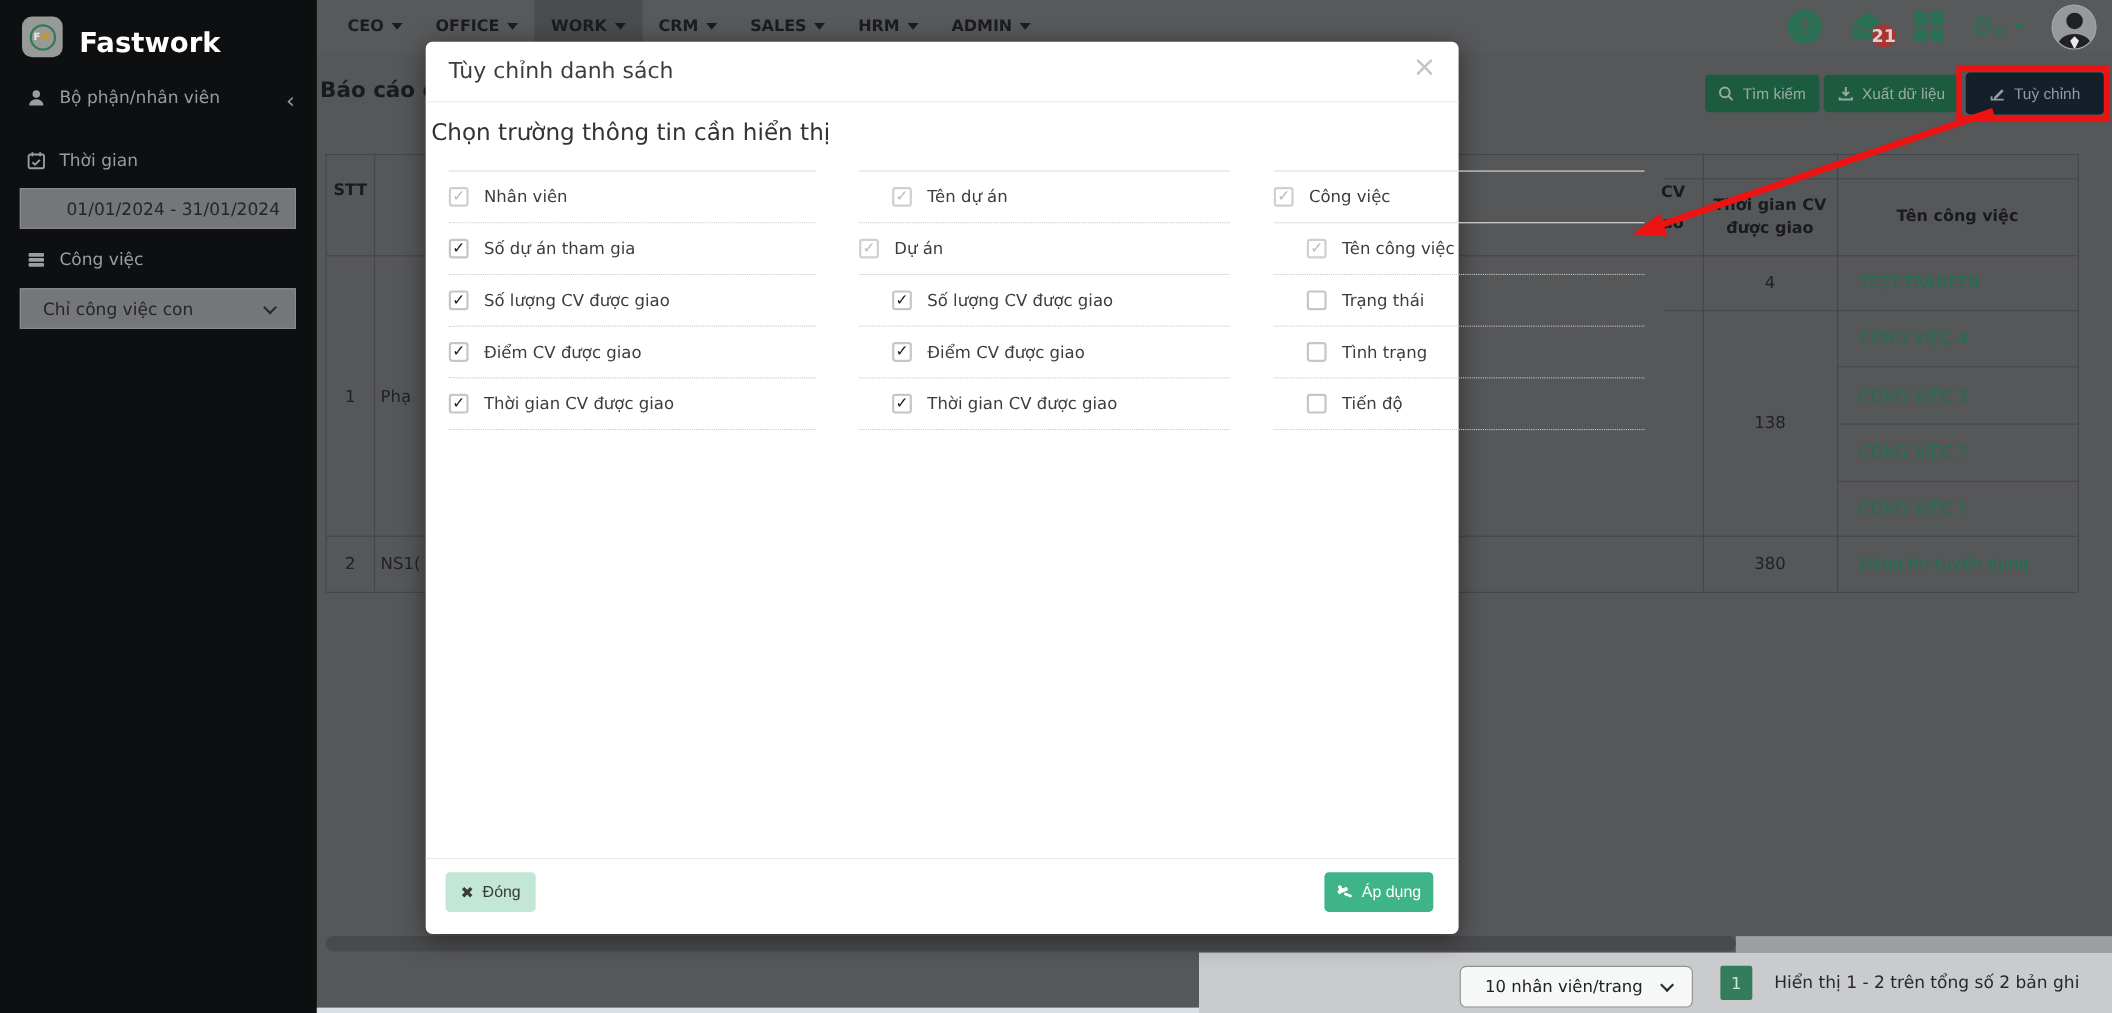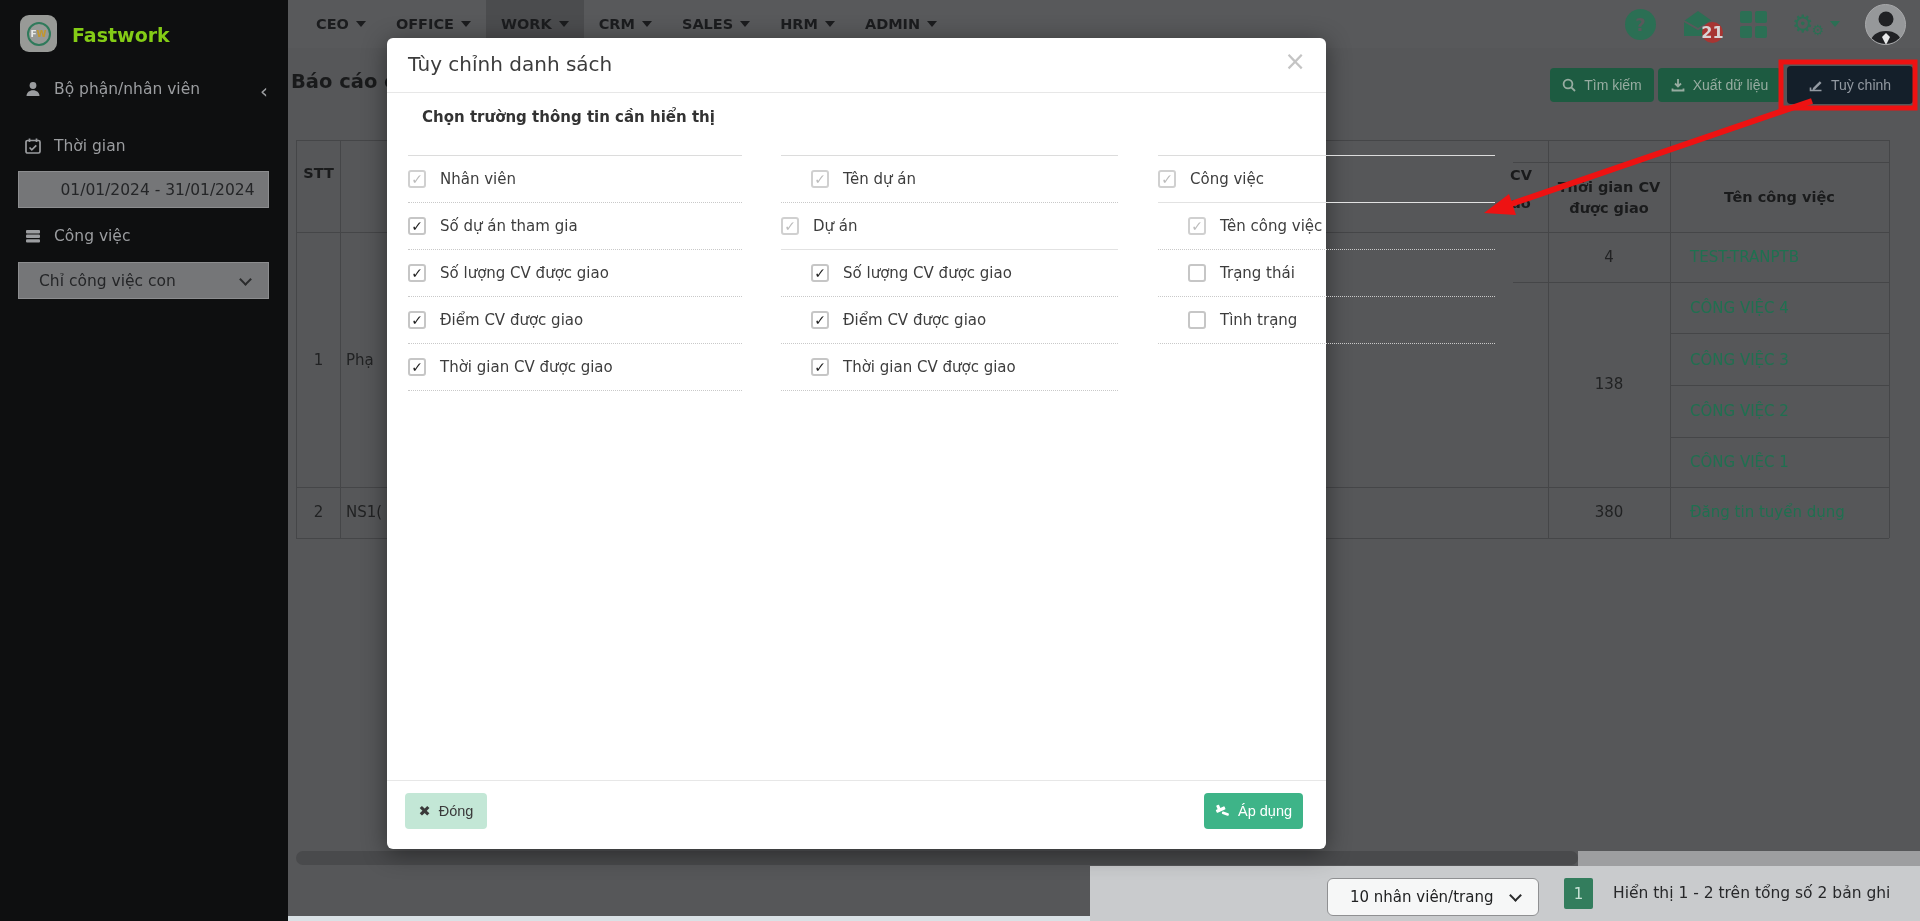--- a/index.html
+++ b/index.html
@@ -7,21 +7,21 @@
     font-family:"DejaVu Sans","Liberation Sans",sans-serif; }
   #app { position:relative; width:1920px; height:921px; }
 
   
   .sidebar { position:absolute; left:0; top:0; width:288px; height:921px; background:#0e0f10; z-index:2; }
   .logo-tile { position:absolute; left:20px; top:15px; width:37px; height:37px; border-radius:9px; background:#989a97;
     display:flex; align-items:center; justify-content:center; }
   .logo-circle { width:24px; height:24px; border:2px solid #2f7a5b; border-radius:50%;
     display:flex; align-items:center; justify-content:center; font-size:9px; font-weight:bold; }
   .logo-f { color:#e8e9e7; } .logo-w { color:#c2972e; }
-  .brand-name { position:absolute; left:72px; top:24px; font-size:19px; font-weight:bold; color:#84cc16; }
+  .brand-name { position:absolute; left:72px; top:24px; font-size:25px; font-weight:bold; color:#ffffff; }
   .side-row { position:absolute; left:24px; display:flex; align-items:center; gap:12px; color:#9b9da0; font-size:15.5px; }
   .side-chevron { position:absolute; left:260px; top:79px; color:#9b9da0; font-size:20px; }
   .side-box { position:absolute; left:18px; width:251px; height:37px; background:#757678; border:1px solid #8c8d8f;
     color:#242527; font-size:15.5px; display:flex; align-items:center;padding-left:28px; }
   .date-box { top:171px; justify-content:center; }
   .select-box { top:262px; padding-left:20px; justify-content:flex-start; }
   .chev-down { width:9px; height:9px; border-right:2px solid #2a2b2c; border-bottom:2px solid #2a2b2c;
     transform:rotate(45deg); position:absolute; right:18px; top:12px; }
   .sicon { width:18px; height:18px; flex:none; }
 
@@ -74,21 +74,21 @@
   .page-box { position:absolute; left:1564px; top:878px; width:29px; height:31px; background:#337d5d; color:#c8e2d6;
     z-index:5; display:flex; align-items:center; justify-content:center; font-size:15px; border-radius:2px; }
   .pp-summary { position:absolute; left:1613px; top:884px; z-index:5; font-size:15.5px; color:#27282a; }
 
   
   .modal { position:absolute; left:387px; top:38px; width:939px; height:811px; background:#fff; border-radius:6px;
     box-shadow:0 4px 24px rgba(0,0,0,.45); z-index:10; }
   .modal-title { position:absolute; left:21px; top:14px; font-size:20px; color:#3c3c3c; }
   .modal-close { position:absolute; right:20px; top:10px; font-size:26px; color:#c4c4c4; line-height:1; cursor:pointer; }
   .modal-hline { position:absolute; left:0; top:54px; width:100%; height:1px; background:#e7e7e7; }
-  .modal-subtitle { position:absolute; left:35px; top:70px; font-size:15px; font-weight:bold; color:#333; }
+  .modal-subtitle { position:absolute; left:5px; top:70px; font-size:21px; font-weight:normal; color:#333; }
   .mcol { position:absolute; top:117px; border-top:1px solid #dcdcdc; }
   .mrow { height:47px; display:flex; align-items:center; gap:14px; border-bottom:1px dotted #c9c9c9;
     font-size:15px; color:#3d3d3d; }
   .mrow.indent { padding-left:30px; }
   .mrow.solid-divider { border-bottom:1px solid #e2e2e2; }
   .cb { width:18px; height:18px; border:2px solid #c6c6c6; border-radius:3px; background:#fff; flex:none;
     display:inline-flex; align-items:center; justify-content:center; font-size:14px; font-weight:bold; }
   .cb.checked::after { content:"\2713"; color:#1e1e1e; }
   .cb.checked-disabled { border-color:#d0d0d0; }
   .cb.checked-disabled::after { content:"\2713"; color:#bcbcbc; }
@@ -347,20 +347,24 @@
             <span class="cblabel">Tên công việc</span>
           </div>
           <div class="mrow indent">
             <span class="cb unchecked"></span>
             <span class="cblabel">Trạng thái</span>
           </div>
           <div class="mrow indent">
             <span class="cb unchecked"></span>
             <span class="cblabel">Tình trạng</span>
           </div>
+          <div class="mrow indent">
+            <span class="cb unchecked"></span>
+            <span class="cblabel">Tiến độ</span>
+          </div>
         </div>
       </div>
     <div class="modal-fline"></div>
     <button class="btn-close">
       <span>✖</span>
       <span>Đóng</span>
     </button>
     <button class="btn-apply">
       <svg width="15" height="15" viewBox="0 0 15 15">
           <g fill="#fff">

